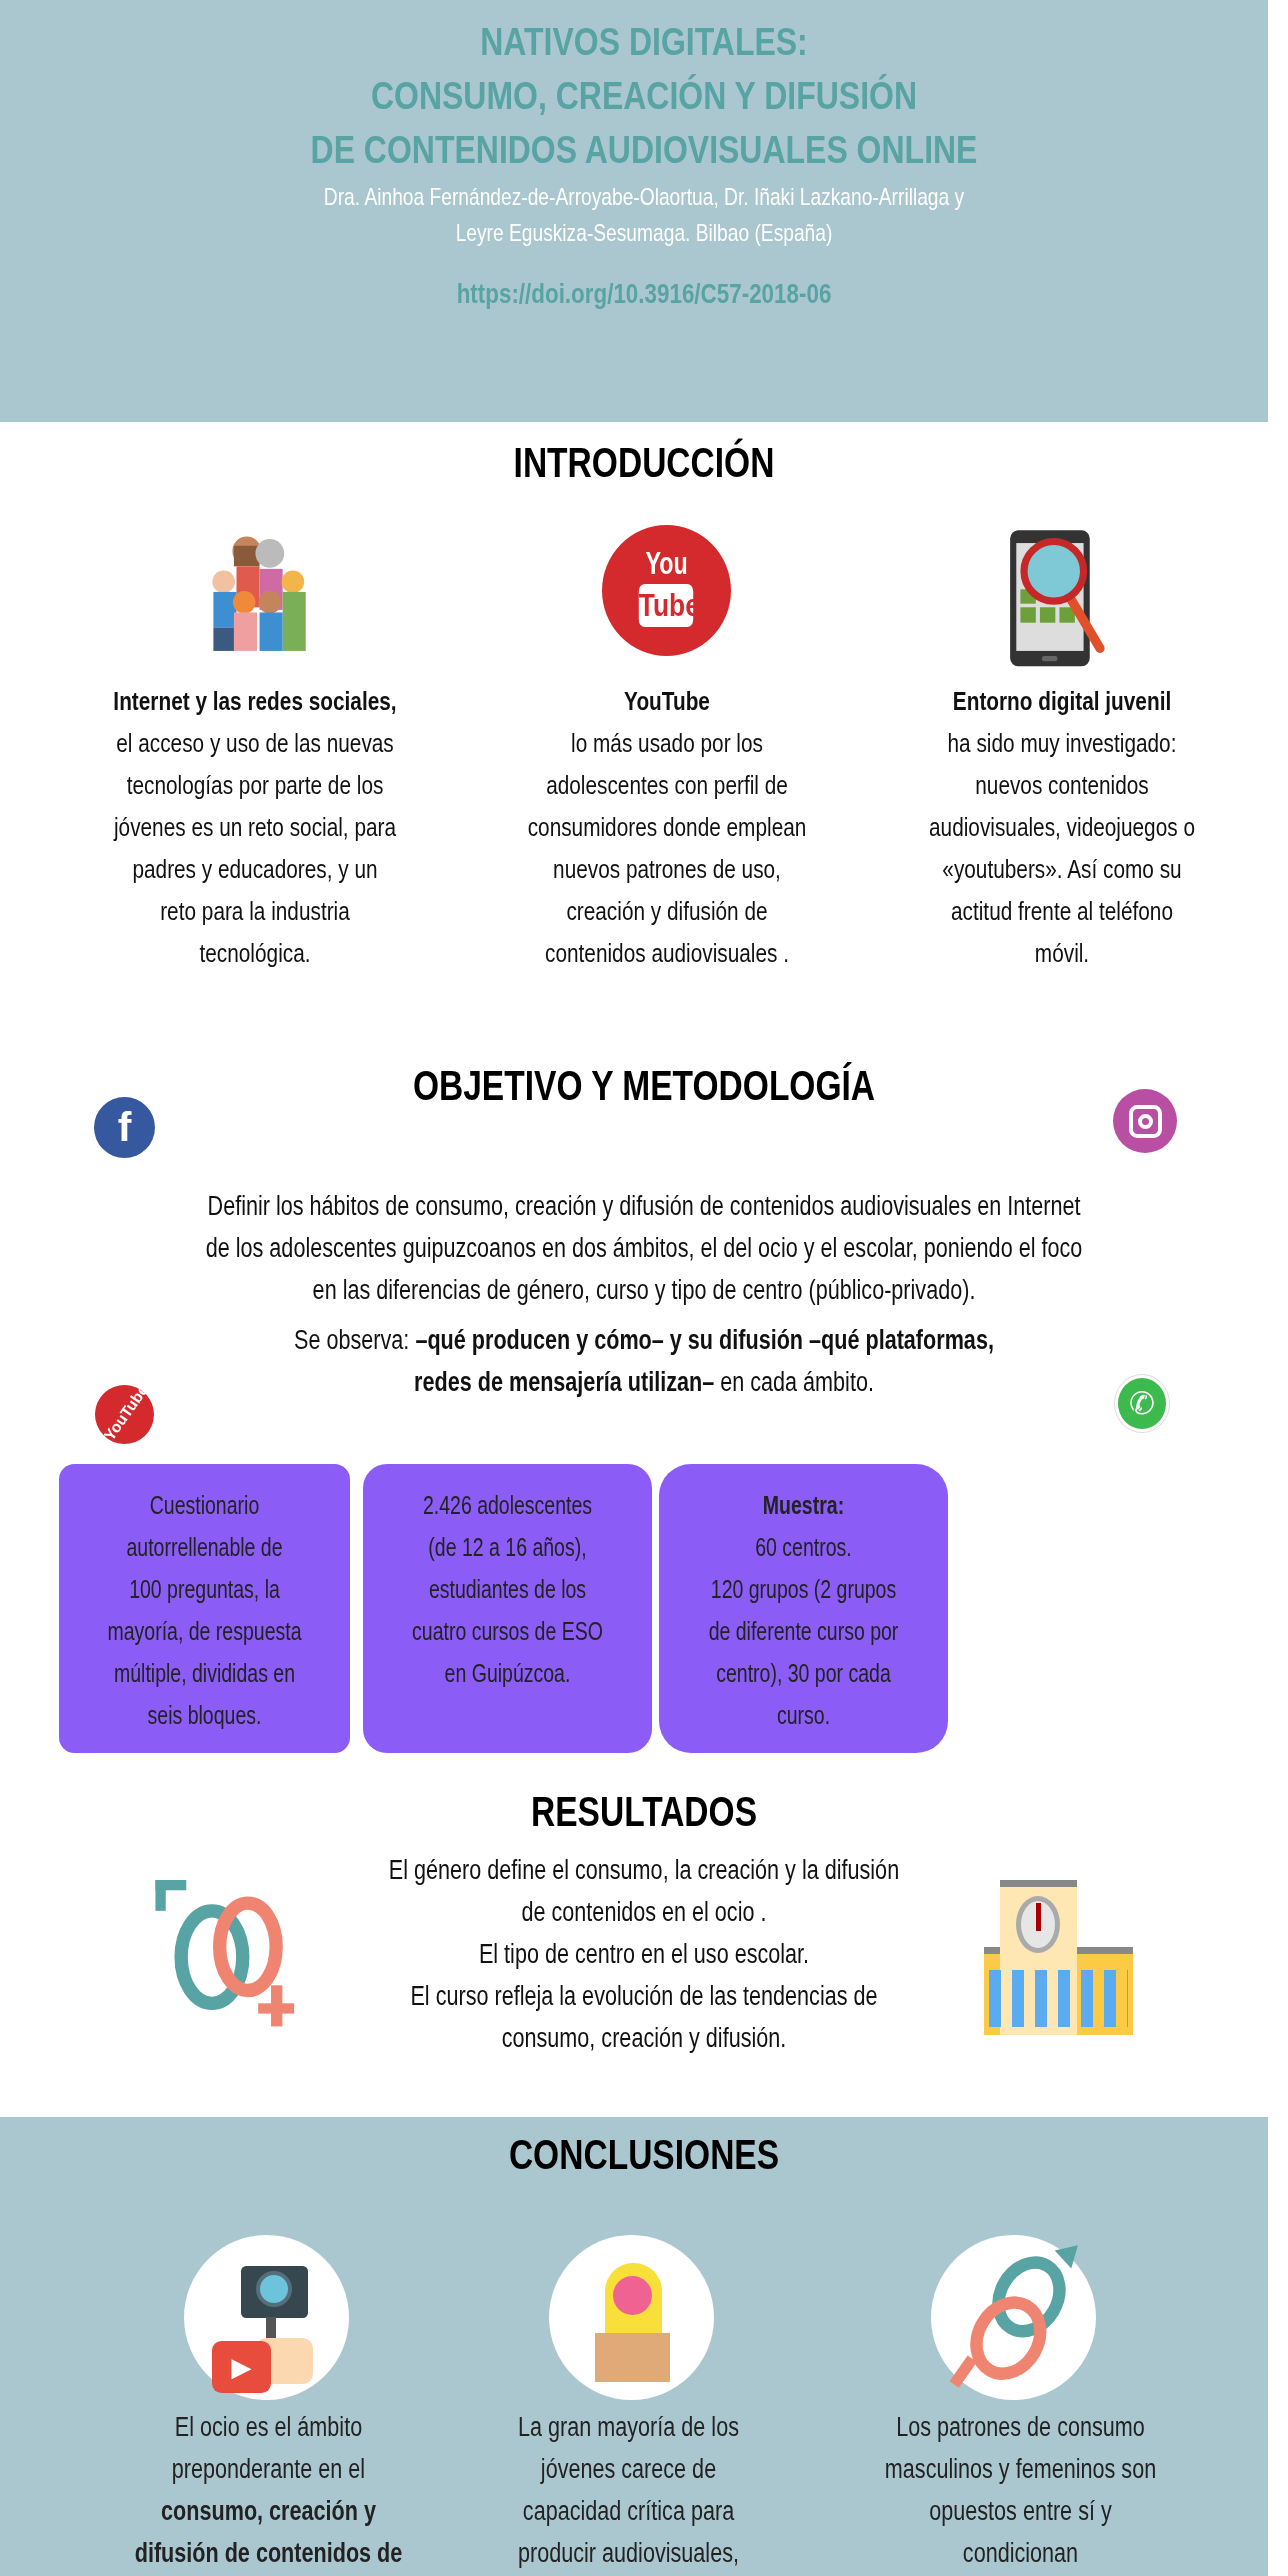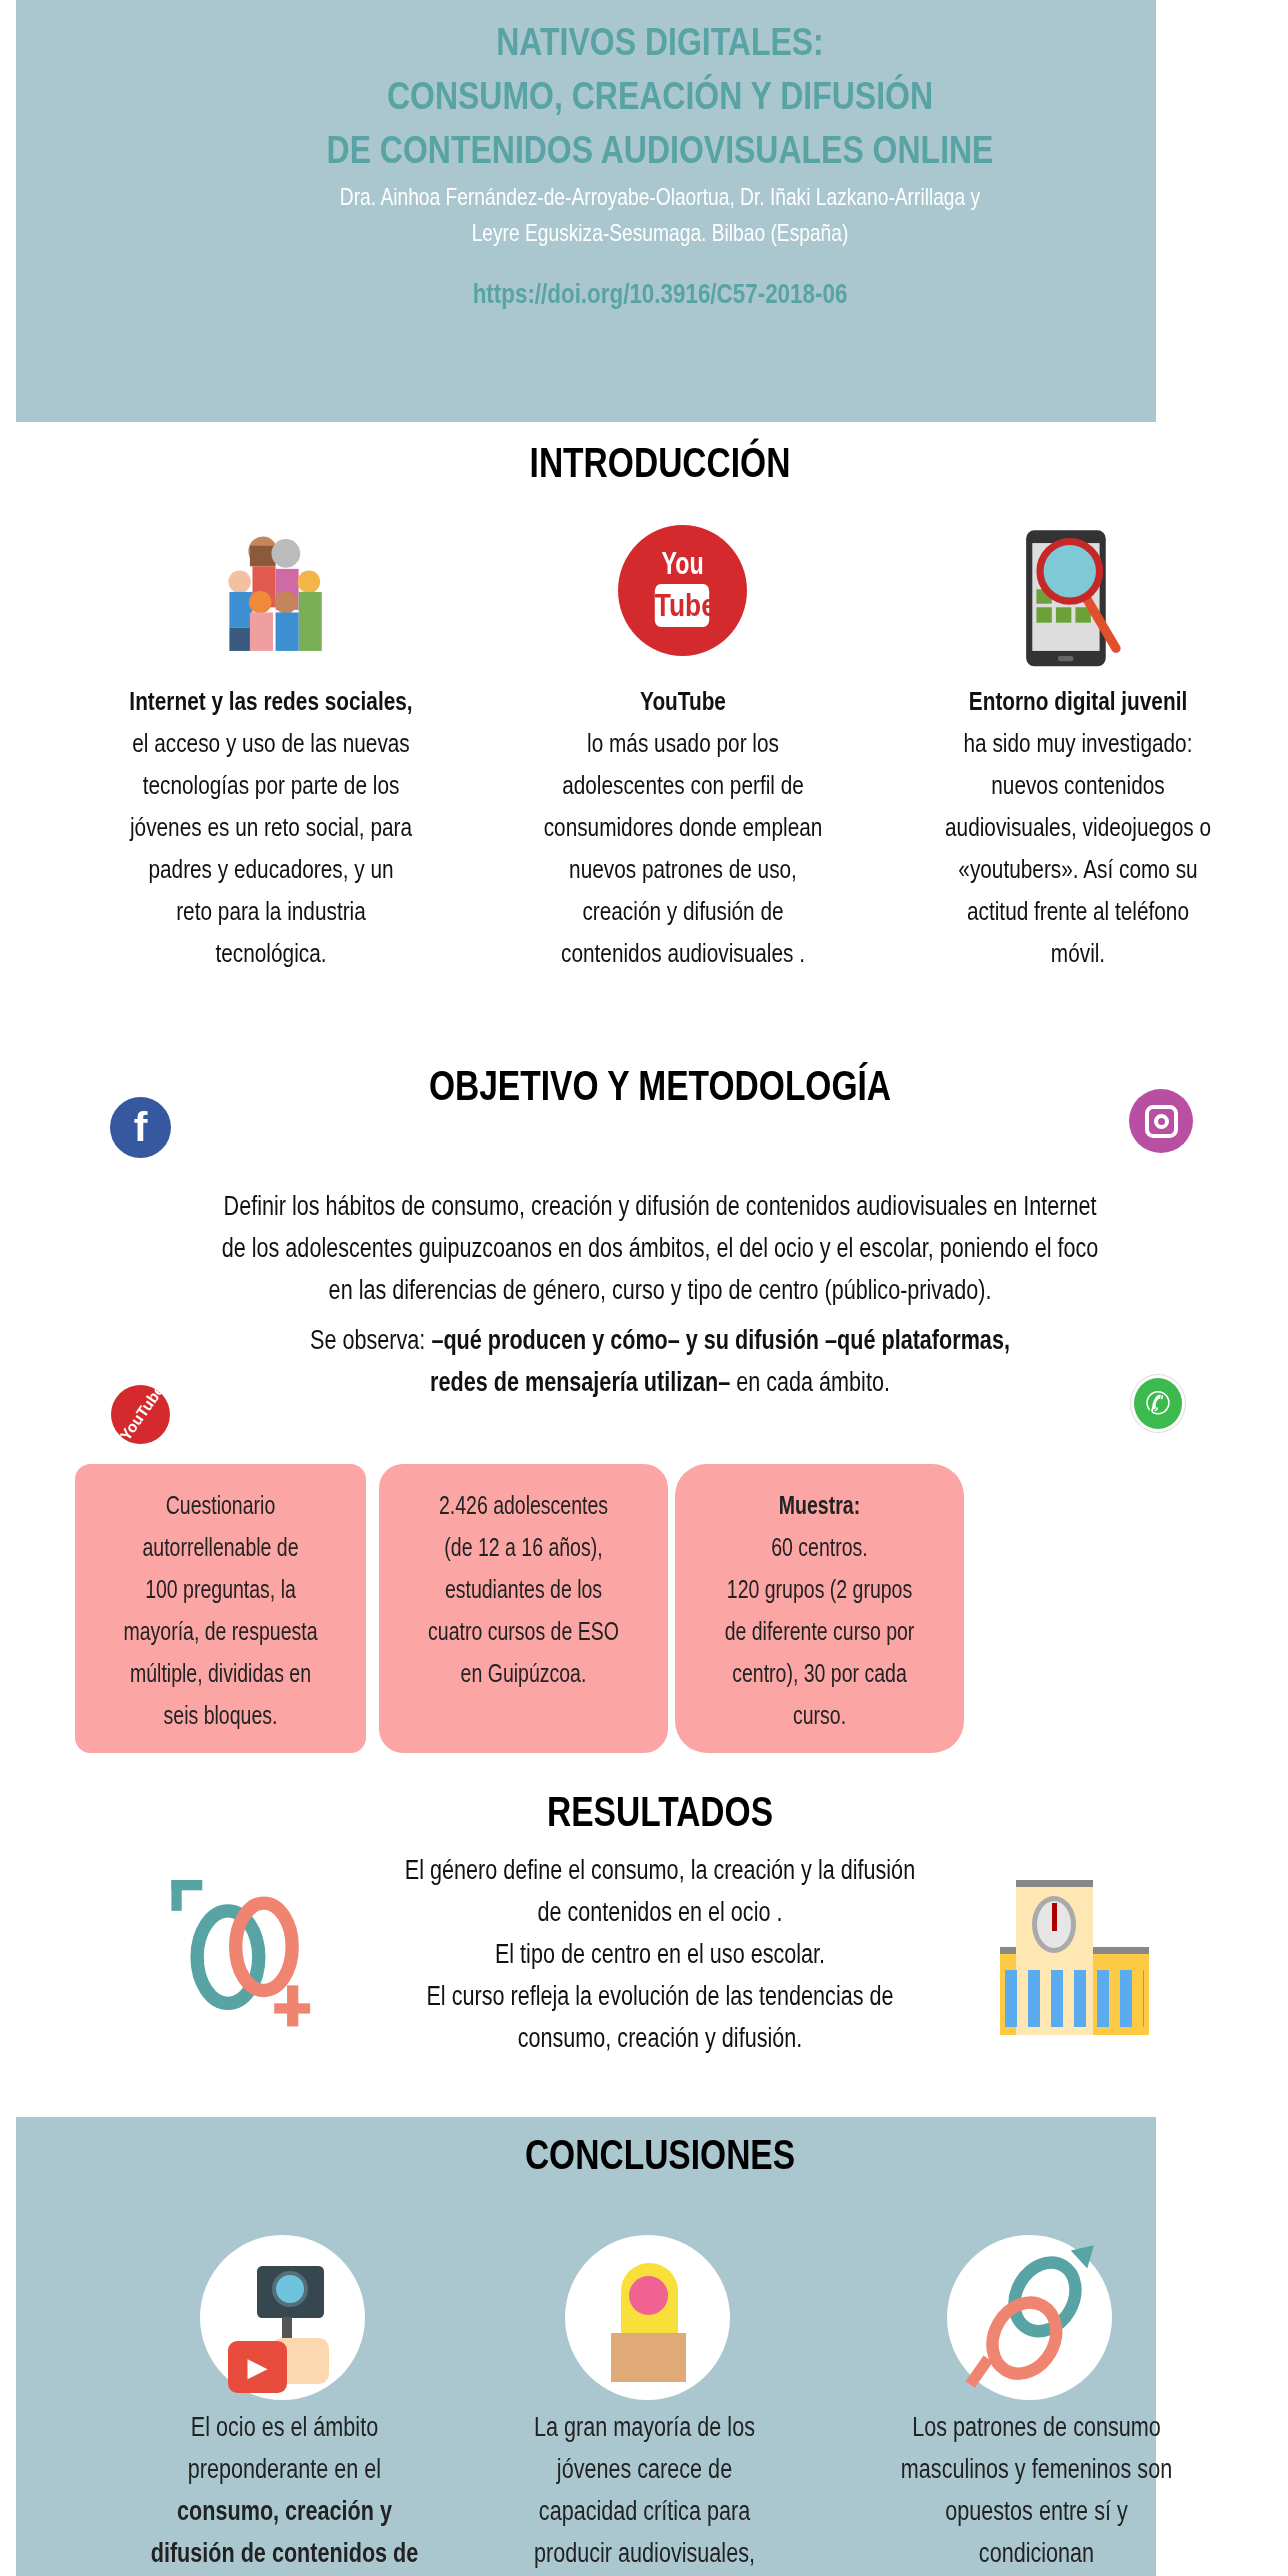--- a/index.html
+++ b/index.html
@@ -1,17 +1,17 @@
 <!DOCTYPE html>
 <html style="font-size:8.2px"><head>
 <meta charset="utf-8">
 <style>
   * { box-sizing: border-box; margin: 0; padding: 0; }
   body { width: 1288px; height: 3220px; background: #ffffff; font-family: "Liberation Sans Narrow", "Liberation Sans", sans-serif; color: #111; overflow: hidden; }
-  section { position: absolute; left: 16px; width: 1140px; }
+  section { position: absolute; left: 0; width: 1268px; }
   .center { text-align: center; }
 
   
   #hdr { top: 0; height: 422px; background: #aac7cf; }
   #hdr .t { color: #58a3a4; font-weight: bold; font-size: 39px; line-height: 52px; transform: scaleX(0.82); }
   #hdr .t1 { position:absolute; top: 15.5px; width: 1288px; }
   #hdr .t2 { position:absolute; top: 67px; width: 1288px; }
   #hdr .t3 { position:absolute; top: 118px; width: 1288px; }
   #hdr .auth { position:absolute; width: 1288px; color: #fff; font-size: 24px; transform: scaleX(0.8); }
   #hdr .doi { position:absolute; top: 227px; width: 1288px; color: #58a3a4; font-weight:bold; font-size: 28px; transform: scaleX(0.8); }
@@ -25,21 +25,21 @@
   .body-txt { font-size: 26px; line-height: 42px; transform: scaleX(0.8); }
   .body-txt b { font-weight: bold; }
 
   
   #obj { top: 1030px; height: 412px; }
   #obj .sec-title { position:absolute; top: 31px; width: 1288px; }
   #obj .para { position:absolute; width: 1288px; font-size: 27px; line-height: 42px; transform: scaleX(0.8); }
 
   
   #boxes { top: 1443px; height: 335px; }
-  .box { position:absolute; top: 20.6px; height: 289px; background: #fca5a5; border-radius: 15.5px; }
+  .box { position:absolute; top: 20.6px; height: 289px; background: #8b5cf6; border-radius: 15.5px; }
   .box .bt { position:absolute; left:0; right:0; top: 20.6px; font-size: 25px; line-height: 42px; color:#222; transform: scaleX(0.78); }
 
   
   #res { top: 1777px; height: 340px; }
   #res .sec-title { position:absolute; top: 10.3px; width: 1288px; }
   #res .para { position:absolute; top: 72px; width: 1288px; font-size: 27px; line-height: 42px; transform: scaleX(0.8); }
 
   
   #conc { top: 2117px; height: 698px; background: #aac7cf; }
   #conc .sec-title { position:absolute; top: 13px; width: 1288px; }

